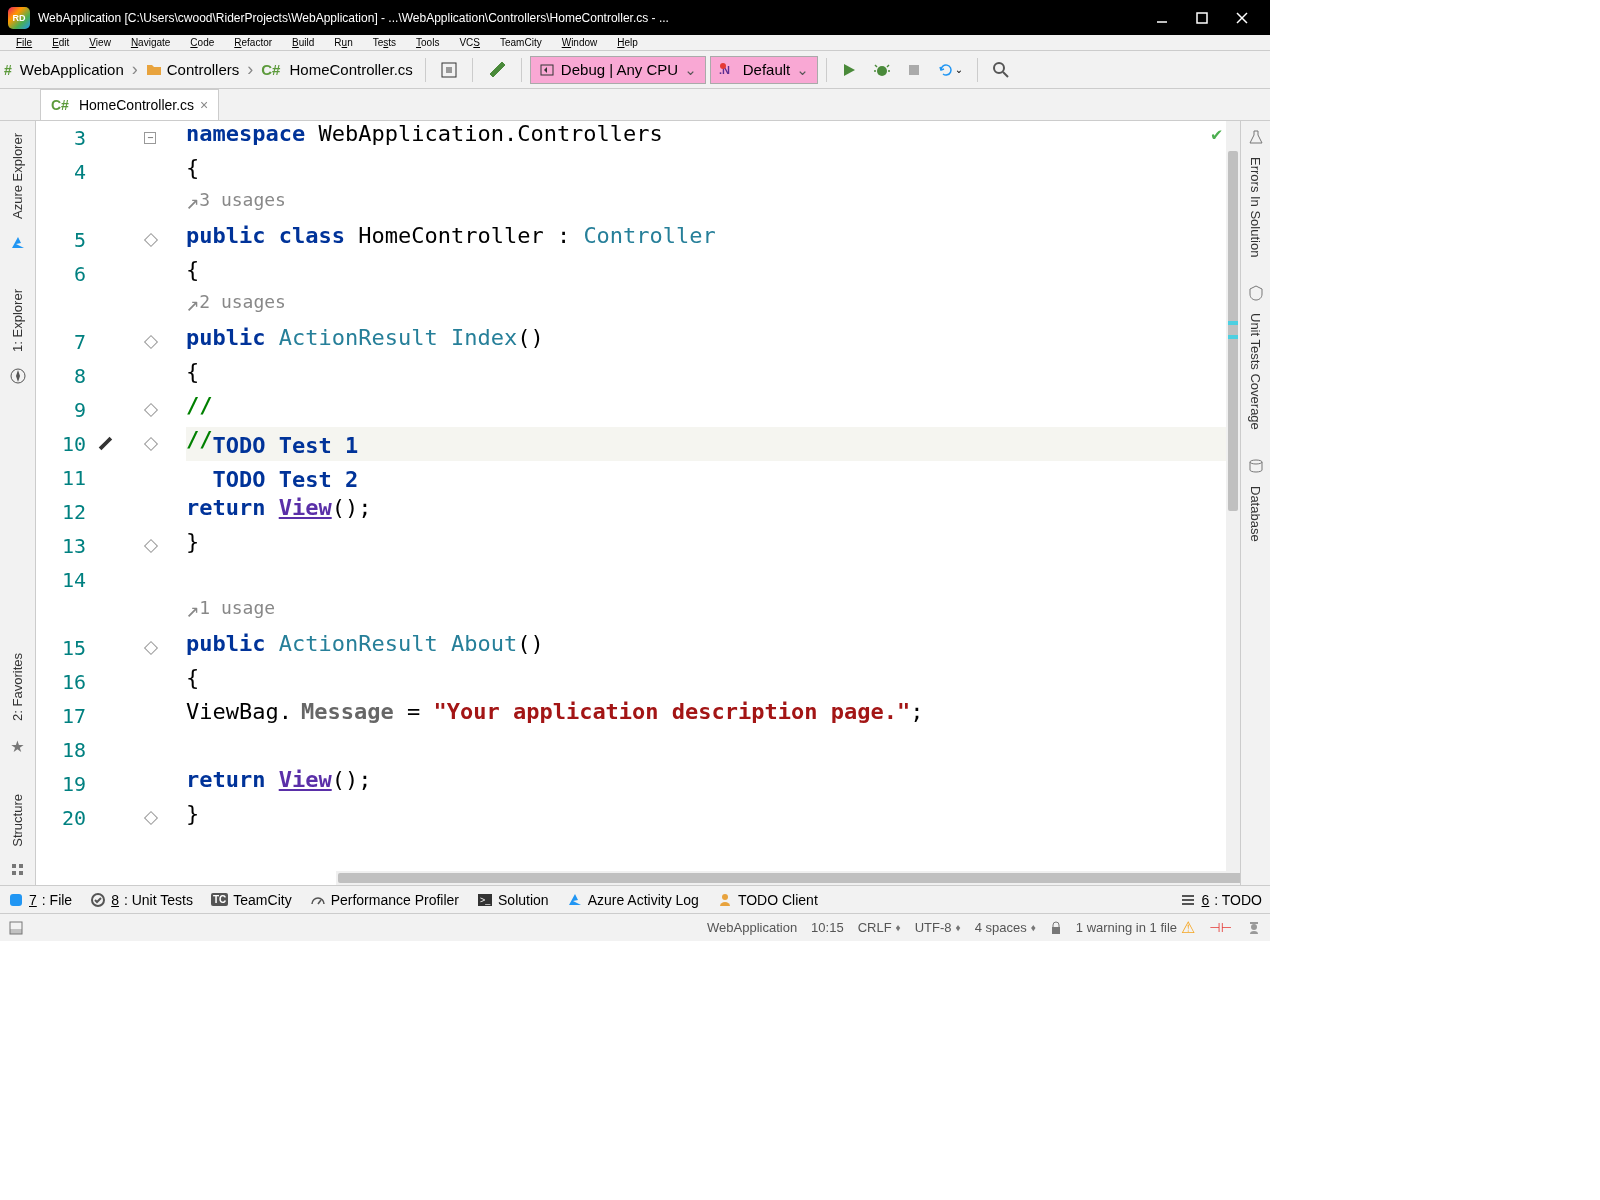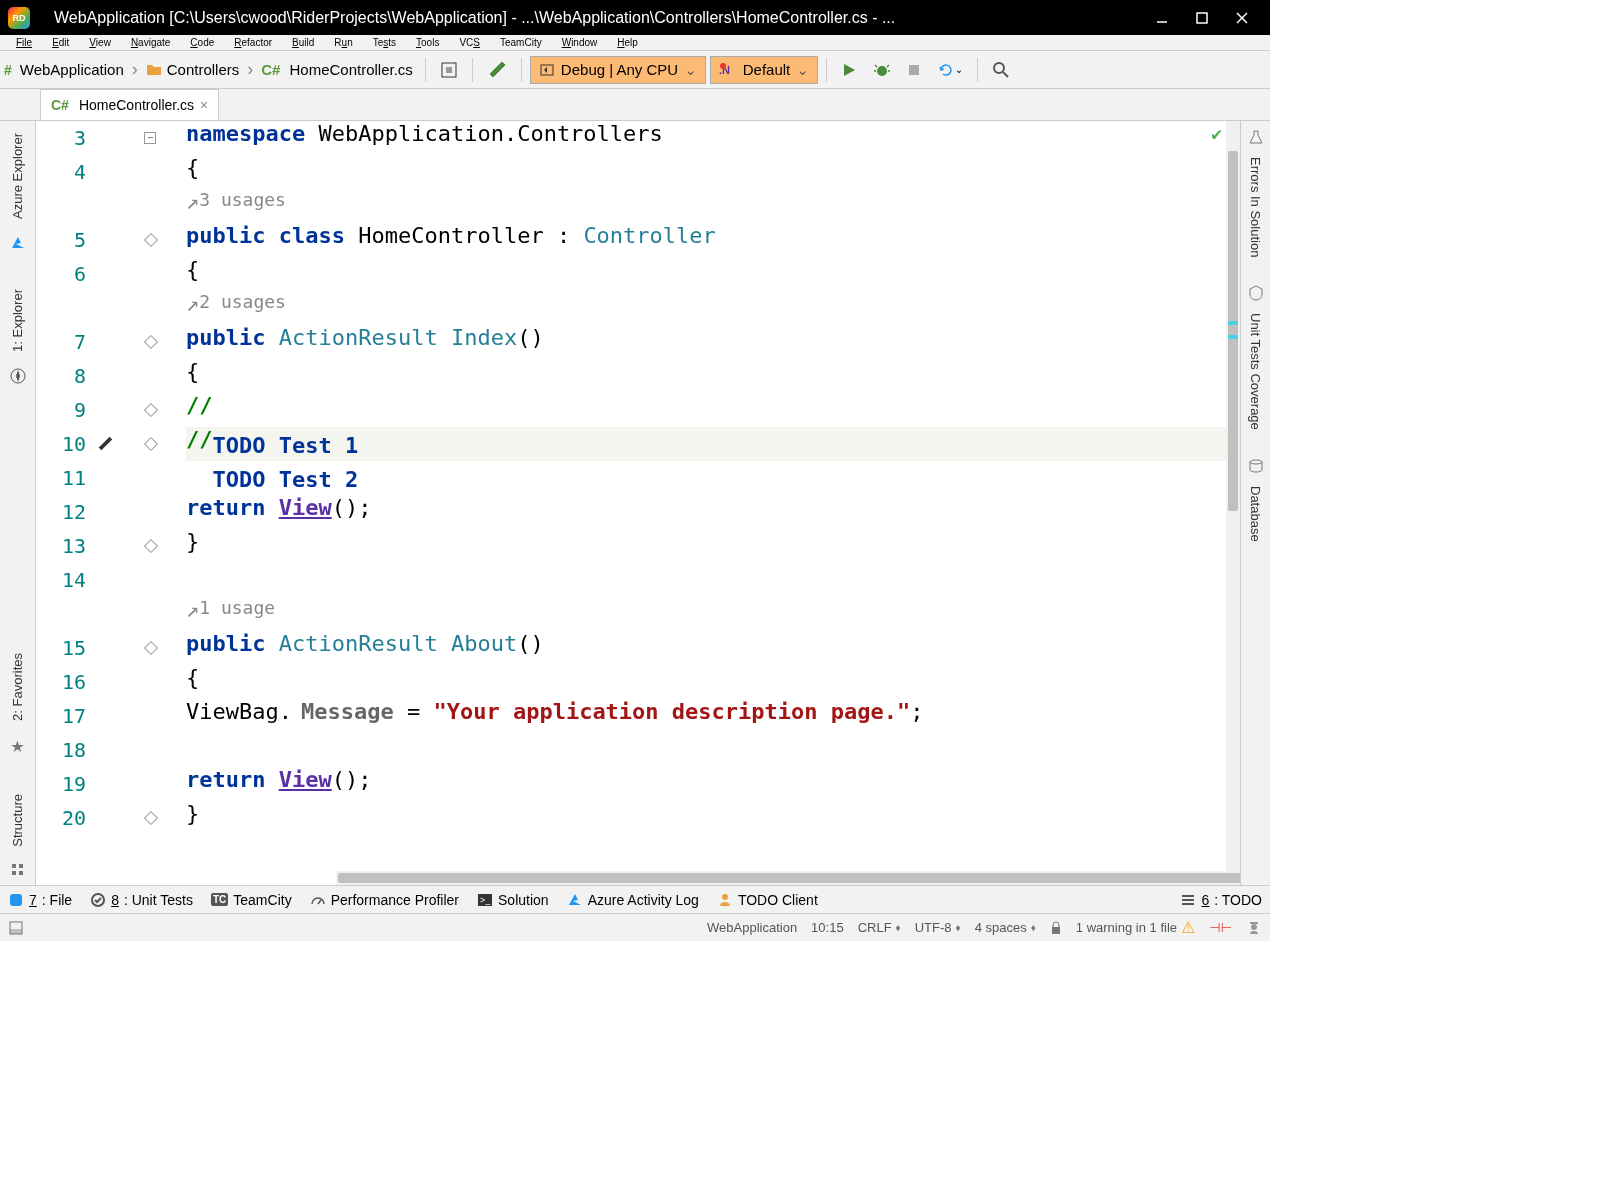--- a/index.html
+++ b/index.html
@@ -1,34 +1,34 @@
 <!DOCTYPE html>
 <html><head>
 <meta charset="utf-8">
 <style>
 * { margin: 0; padding: 0; box-sizing: border-box; }
 body { font-family: 'Segoe UI', Arial, sans-serif; font-size: 14px; background: #fff; overflow: hidden; width: 1270px; height: 955px; }
 
 .titlebar { background: #000; color: #fff; height: 35px; display: flex; align-items: center; padding: 0 8px; }
-.titlebar .icon { width: 22px; height: 22px; margin-right: 24px; background: linear-gradient(135deg,#e91e63,#ff9800,#4caf50,#2196f3); border-radius: 5px; display:flex;align-items:center;justify-content:center;font-size:9px;font-weight:bold;color:#fff; }
-.titlebar .title { flex: 1; font-size: 16px; white-space: nowrap; overflow: hidden; }
+.titlebar .icon { width: 22px; height: 22px; margin-right: 8px; background: linear-gradient(135deg,#e91e63,#ff9800,#4caf50,#2196f3); border-radius: 5px; display:flex;align-items:center;justify-content:center;font-size:9px;font-weight:bold;color:#fff; }
+.titlebar .title { flex: 1; font-size: 12px; white-space: nowrap; overflow: hidden; }
 .titlebar .winbtn { width: 40px; height: 35px; display: flex; align-items: center; justify-content: center; cursor: pointer; }
 .titlebar svg { stroke: #fff; fill: none; }
 
 .menubar { background: #f2f2f2; border-bottom: 1px solid #ccc; height: 16px; display: flex; align-items: center; padding: 4px 6px; font-size: 10px; }
 .menubar .menu { padding: 4px 10px; cursor: pointer; }
 .menubar .menu .ul { text-decoration: underline; }
 
 .toolbar { background: #f2f2f2; border-bottom: 1px solid #ccc; height: 38px; display: flex; align-items: center; padding: 0 4px; gap: 4px; }
 .breadcrumb { display: flex; align-items: center; gap: 4px; }
 .crumb { display: flex; align-items: center; gap: 5px; padding: 2px 4px; font-size: 15px; cursor: pointer; }
 .crumb-sep { color: #888; font-size: 18px; }
 .tb-sep { width: 1px; height: 24px; background: #ccc; margin: 0 4px; }
 .tb-btn { padding: 4px 6px; cursor: pointer; display: flex; align-items: center; border-radius: 3px; }
-.tb-combo { border: 1px solid #aaa; background: #fdba74; padding: 4px 8px; display: flex; align-items: center; gap: 6px; cursor: pointer; font-size: 15px; }
+.tb-combo { border: 1px solid #aaa; background: #f9a8d4; padding: 4px 8px; display: flex; align-items: center; gap: 6px; cursor: pointer; font-size: 15px; }
 .tb-combo .arr { color: #555; }
 .spacer { flex: 1; }
 
 .tabbar { background: #f2f2f2; border-bottom: 1px solid #ccc; height: 32px; display: flex; align-items: stretch; padding-left: 40px; }
 .tab { background: #fff; border: 1px solid #ccc; border-bottom: none; padding: 4px 10px; display: flex; align-items: center; gap: 6px; font-size: 14px; }
 .tab .close { color: #888; cursor: pointer; }
 
 .workspace { display: flex; height: calc(100% - 35px - 30px - 38px - 32px - 28px - 28px); position: relative; }
 
 .left-tools { width: 36px; background: #f2f2f2; border-right: 1px solid #ccc; display: flex; flex-direction: column; align-items: center; gap: 12px; padding: 8px 0; }

